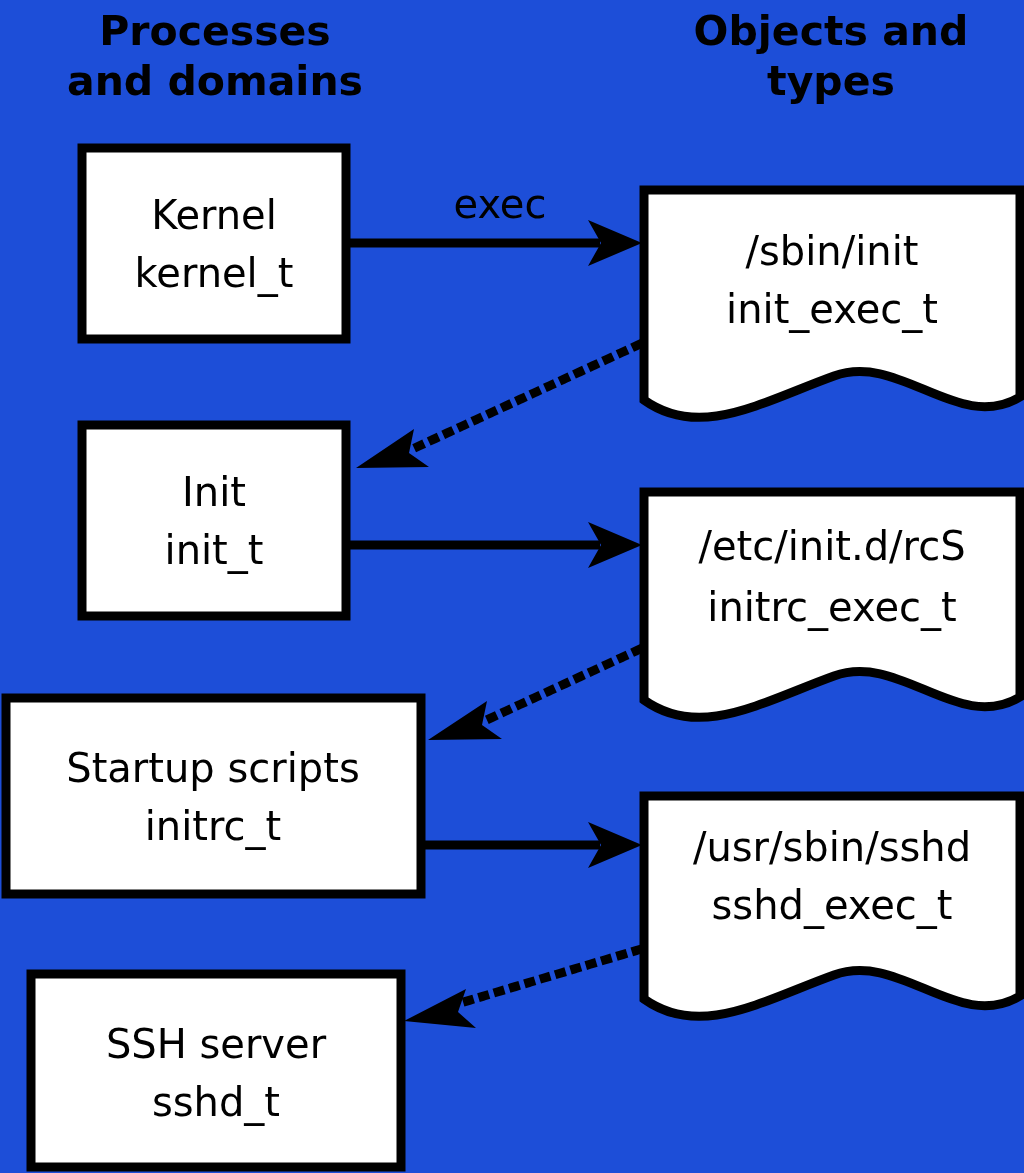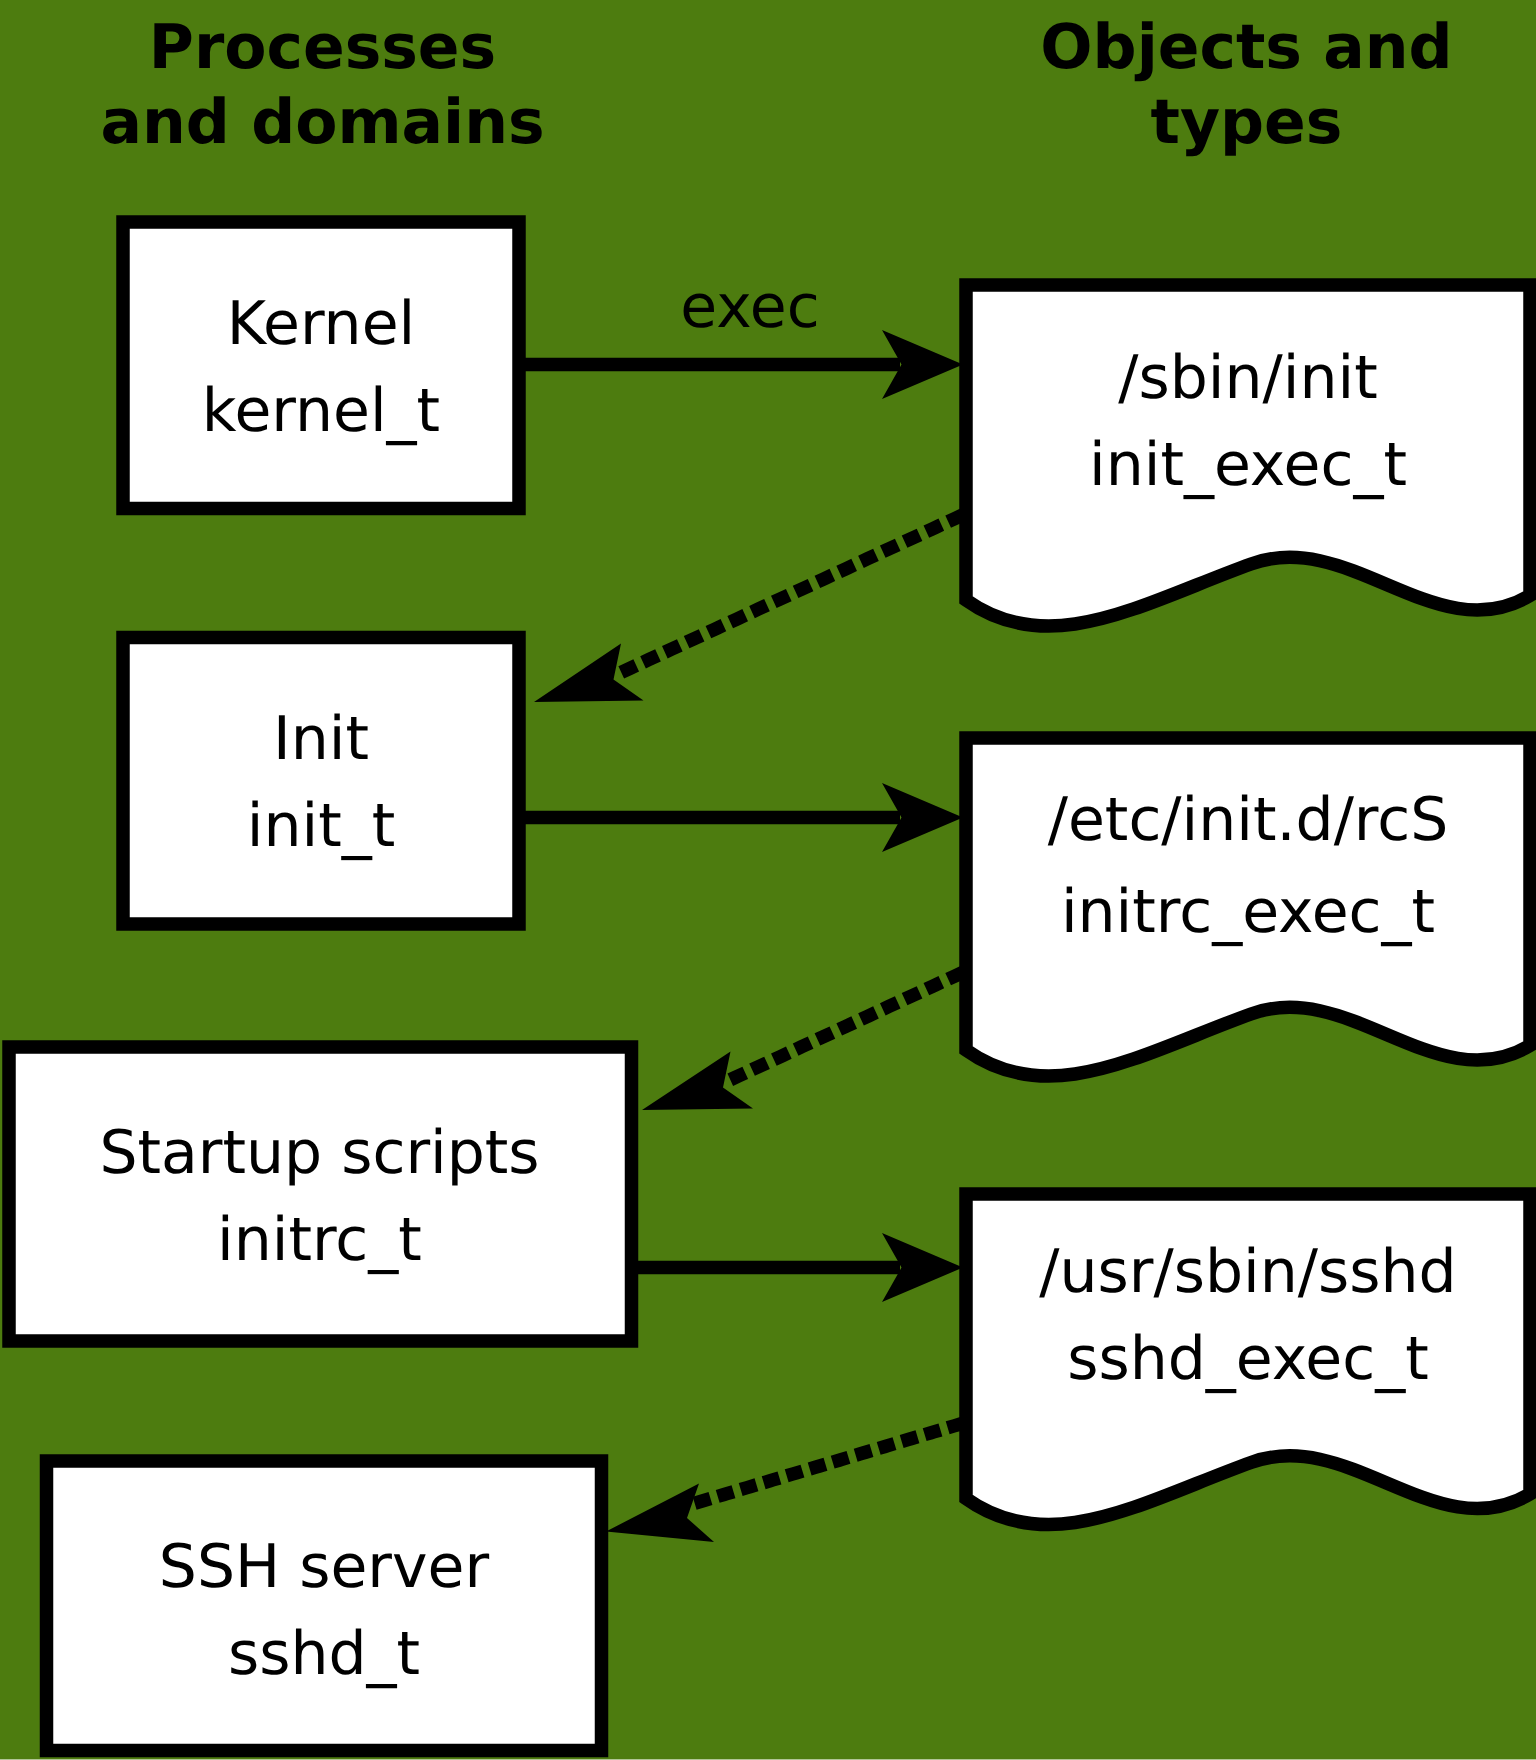--- a/index.html
+++ b/index.html
@@ -9,21 +9,21 @@
     background: #ffffff;
   }
   body {
     font-family: "DejaVu Sans", "Liberation Sans", sans-serif;
     color: #000000;
   }
   #stage {
     position: relative;
     width: 1024px;
     height: 1173px;
-    background: #4d7c0f;
+    background: #1d4ed8;
     overflow: hidden;
   }
   #diagram {
     position: absolute;
     left: 0;
     top: 0;
     width: 1024px;
     height: 1173px;
     display: block;
   }

